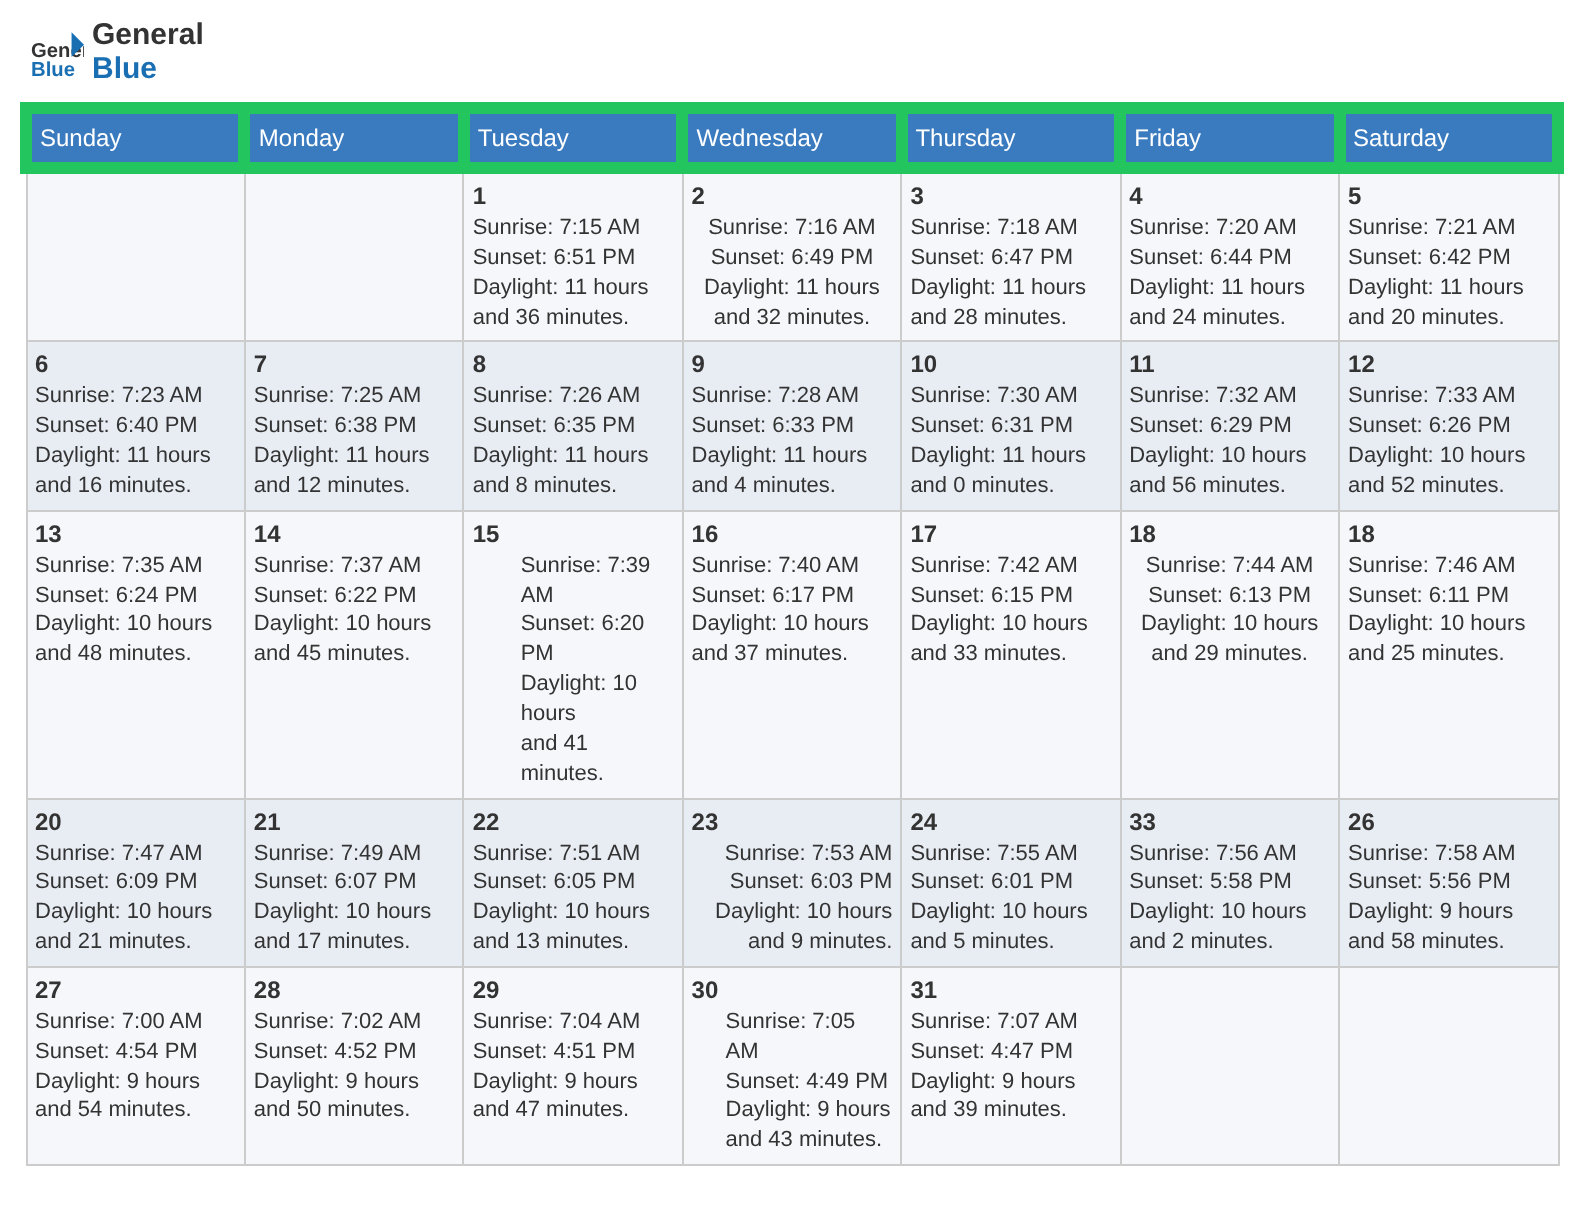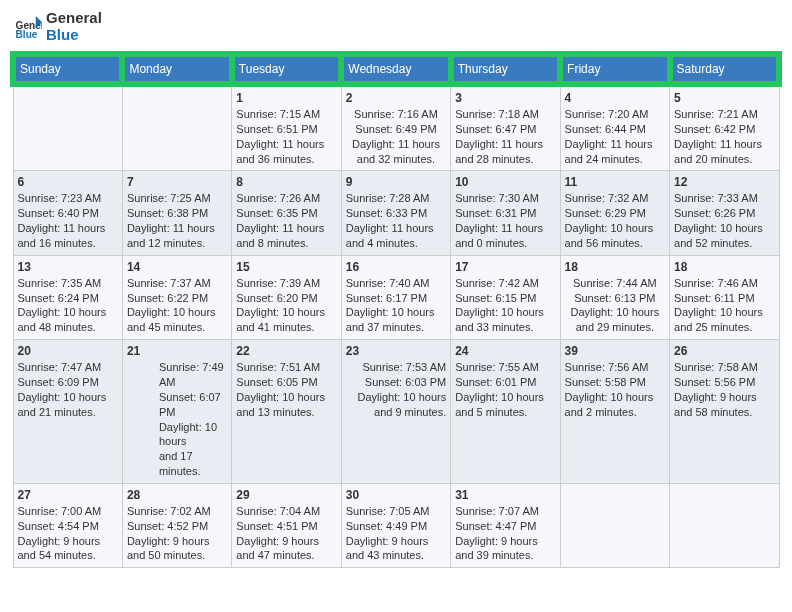--- a/index.html
+++ b/index.html
@@ -208,21 +208,21 @@
         </td>
         <td>
           <span class="day-num">14</span>
           <div class="day-info" style="white-space: pre-wrap;">Sunrise: 7:37 AM
 Sunset: 6:22 PM
 Daylight: 10 hours
 and 45 minutes.</div>
         </td>
         <td>
           <span class="day-num">15</span>
-          <div class="day-info" style="white-space: pre-wrap;">Sunrise: 7:39 AM
+          <div class="day-info" style="white-space: pre-wrap; margin-left: 24px;">Sunrise: 7:39 AM
 Sunset: 6:20 PM
 Daylight: 10 hours
 and 41 minutes.</div>
         </td>
         <td>
           <span class="day-num">16</span>
           <div class="day-info" style="white-space: pre-wrap;">Sunrise: 7:40 AM
 Sunset: 6:17 PM
 Daylight: 10 hours
 and 37 minutes.</div>
@@ -252,21 +252,21 @@
       <tr>
         <td>
           <span class="day-num">20</span>
           <div class="day-info" style="white-space: pre-wrap;">Sunrise: 7:47 AM
 Sunset: 6:09 PM
 Daylight: 10 hours
 and 21 minutes.</div>
         </td>
         <td>
           <span class="day-num">21</span>
-          <div class="day-info" style="white-space: pre-wrap; margin-left: 32px;">Sunrise: 7:49 AM
+          <div class="day-info" style="white-space: pre-wrap;">Sunrise: 7:49 AM
 Sunset: 6:07 PM
 Daylight: 10 hours
 and 17 minutes.</div>
         </td>
         <td>
           <span class="day-num">22</span>
           <div class="day-info" style="white-space: pre-wrap;">Sunrise: 7:51 AM
 Sunset: 6:05 PM
 Daylight: 10 hours
 and 13 minutes.</div>
@@ -279,21 +279,21 @@
 and 9 minutes.</div>
         </td>
         <td>
           <span class="day-num">24</span>
           <div class="day-info" style="white-space: pre-wrap;">Sunrise: 7:55 AM
 Sunset: 6:01 PM
 Daylight: 10 hours
 and 5 minutes.</div>
         </td>
         <td>
-          <span class="day-num">39</span>
+          <span class="day-num">33</span>
           <div class="day-info" style="white-space: pre-wrap;">Sunrise: 7:56 AM
 Sunset: 5:58 PM
 Daylight: 10 hours
 and 2 minutes.</div>
         </td>
         <td>
           <span class="day-num">26</span>
           <div class="day-info" style="white-space: pre-wrap;">Sunrise: 7:58 AM
 Sunset: 5:56 PM
 Daylight: 9 hours
@@ -317,21 +317,21 @@
         </td>
         <td>
           <span class="day-num">29</span>
           <div class="day-info" style="white-space: pre-wrap;">Sunrise: 7:04 AM
 Sunset: 4:51 PM
 Daylight: 9 hours
 and 47 minutes.</div>
         </td>
         <td>
           <span class="day-num">30</span>
-          <div class="day-info" style="white-space: pre-wrap;">Sunrise: 7:05 AM
+          <div class="day-info" style="white-space: pre-wrap; margin-left: 17px;">Sunrise: 7:05 AM
 Sunset: 4:49 PM
 Daylight: 9 hours
 and 43 minutes.</div>
         </td>
         <td>
           <span class="day-num">31</span>
           <div class="day-info" style="white-space: pre-wrap;">Sunrise: 7:07 AM
 Sunset: 4:47 PM
 Daylight: 9 hours
 and 39 minutes.</div>

